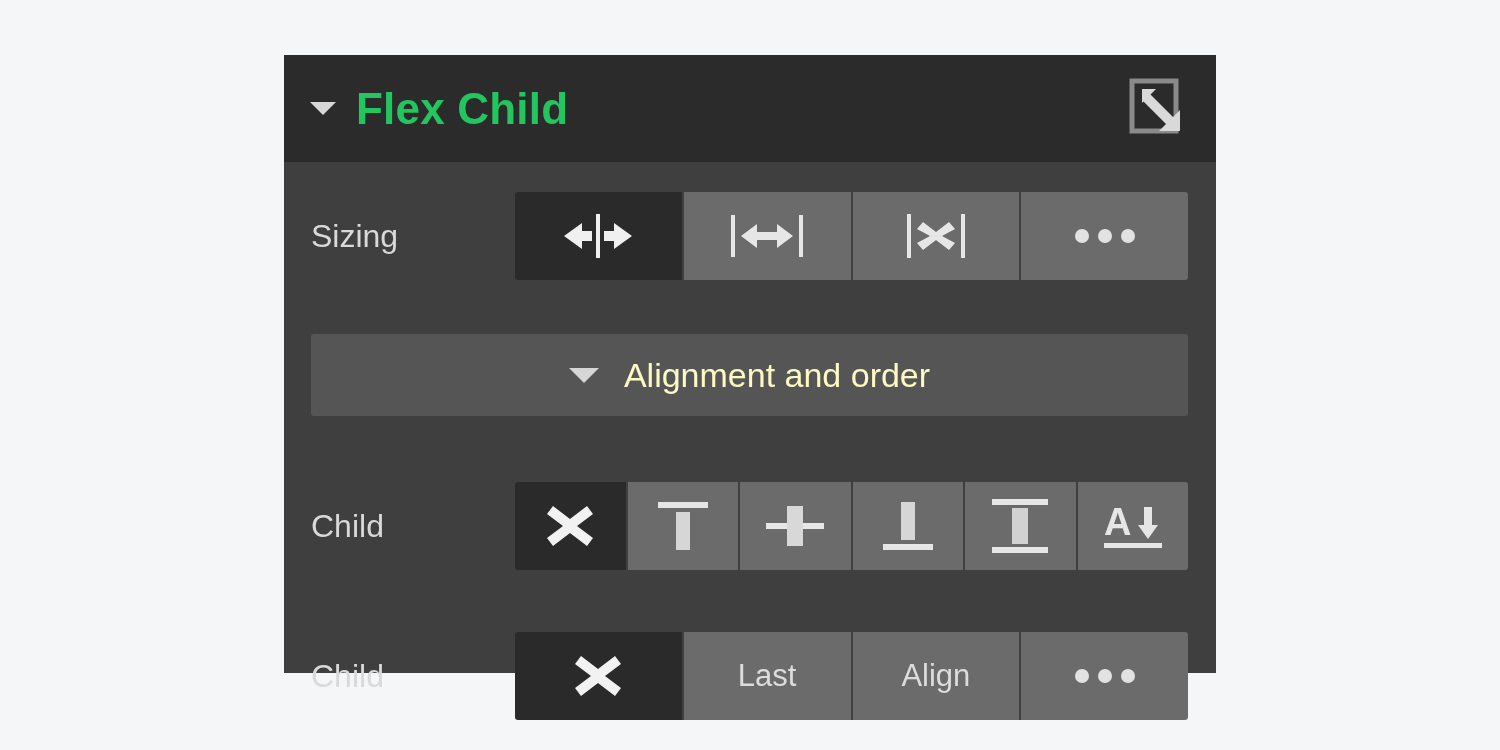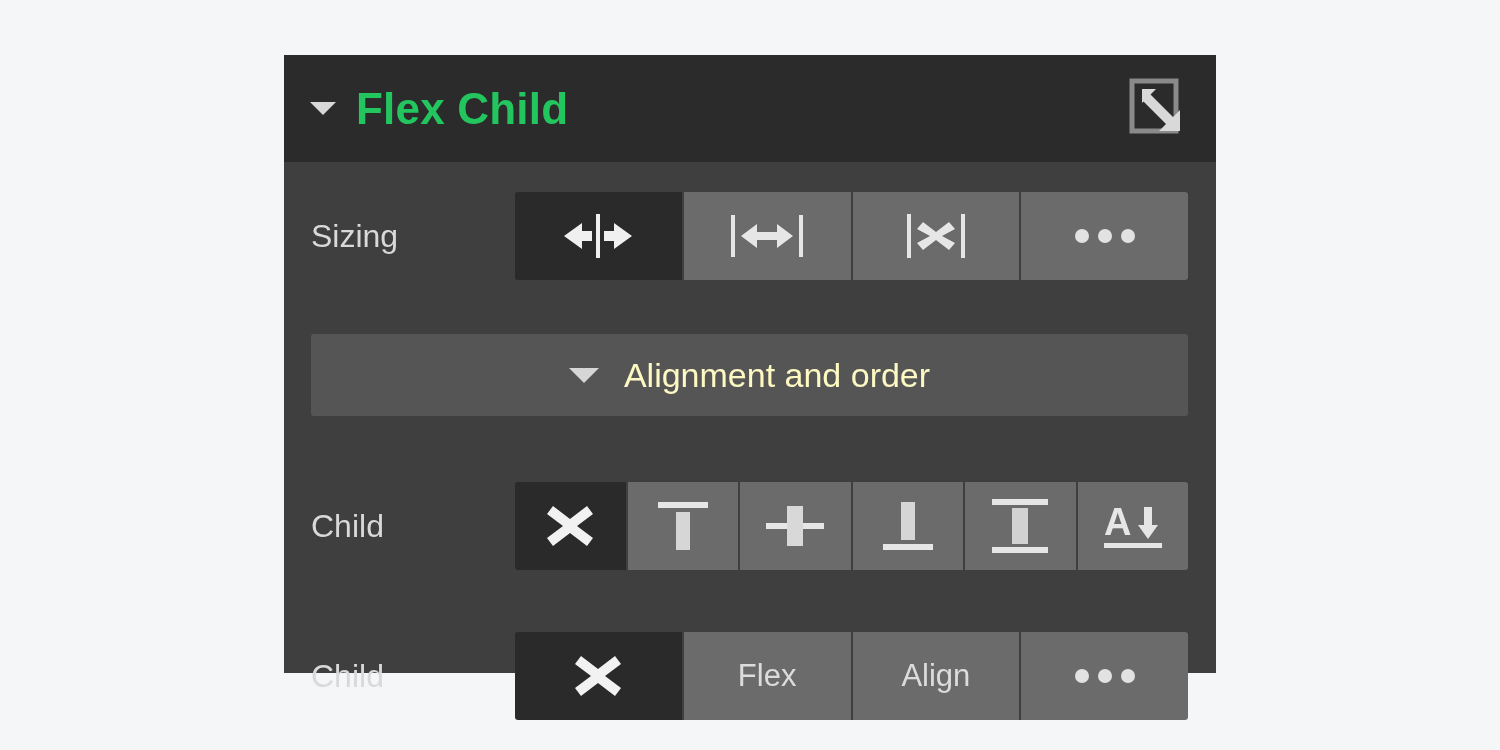--- a/index.html
+++ b/index.html
@@ -316,21 +316,21 @@
         <button class="seg-btn active">
           <span>
             <svg width="50" height="48" viewBox="0 0 50 48">
               <path d="M8 4 L25 17 L42 4 L48 12 L32 24 L48 36 L42 44 L25 31 L8 44 L2 36 L18 24 L2 12 Z" fill="#f2f2f2"></path>
             </svg>
           </span>
           <span></span>
         </button>
 
         <button class="seg-btn">
-          <span>Flex</span>
+          <span>Last</span>
         </button>
 
         <button class="seg-btn">
           <span>Align</span>
         </button>
 
         <button class="seg-btn">
           <span class="dots">
             <i></i>
               <i></i>

